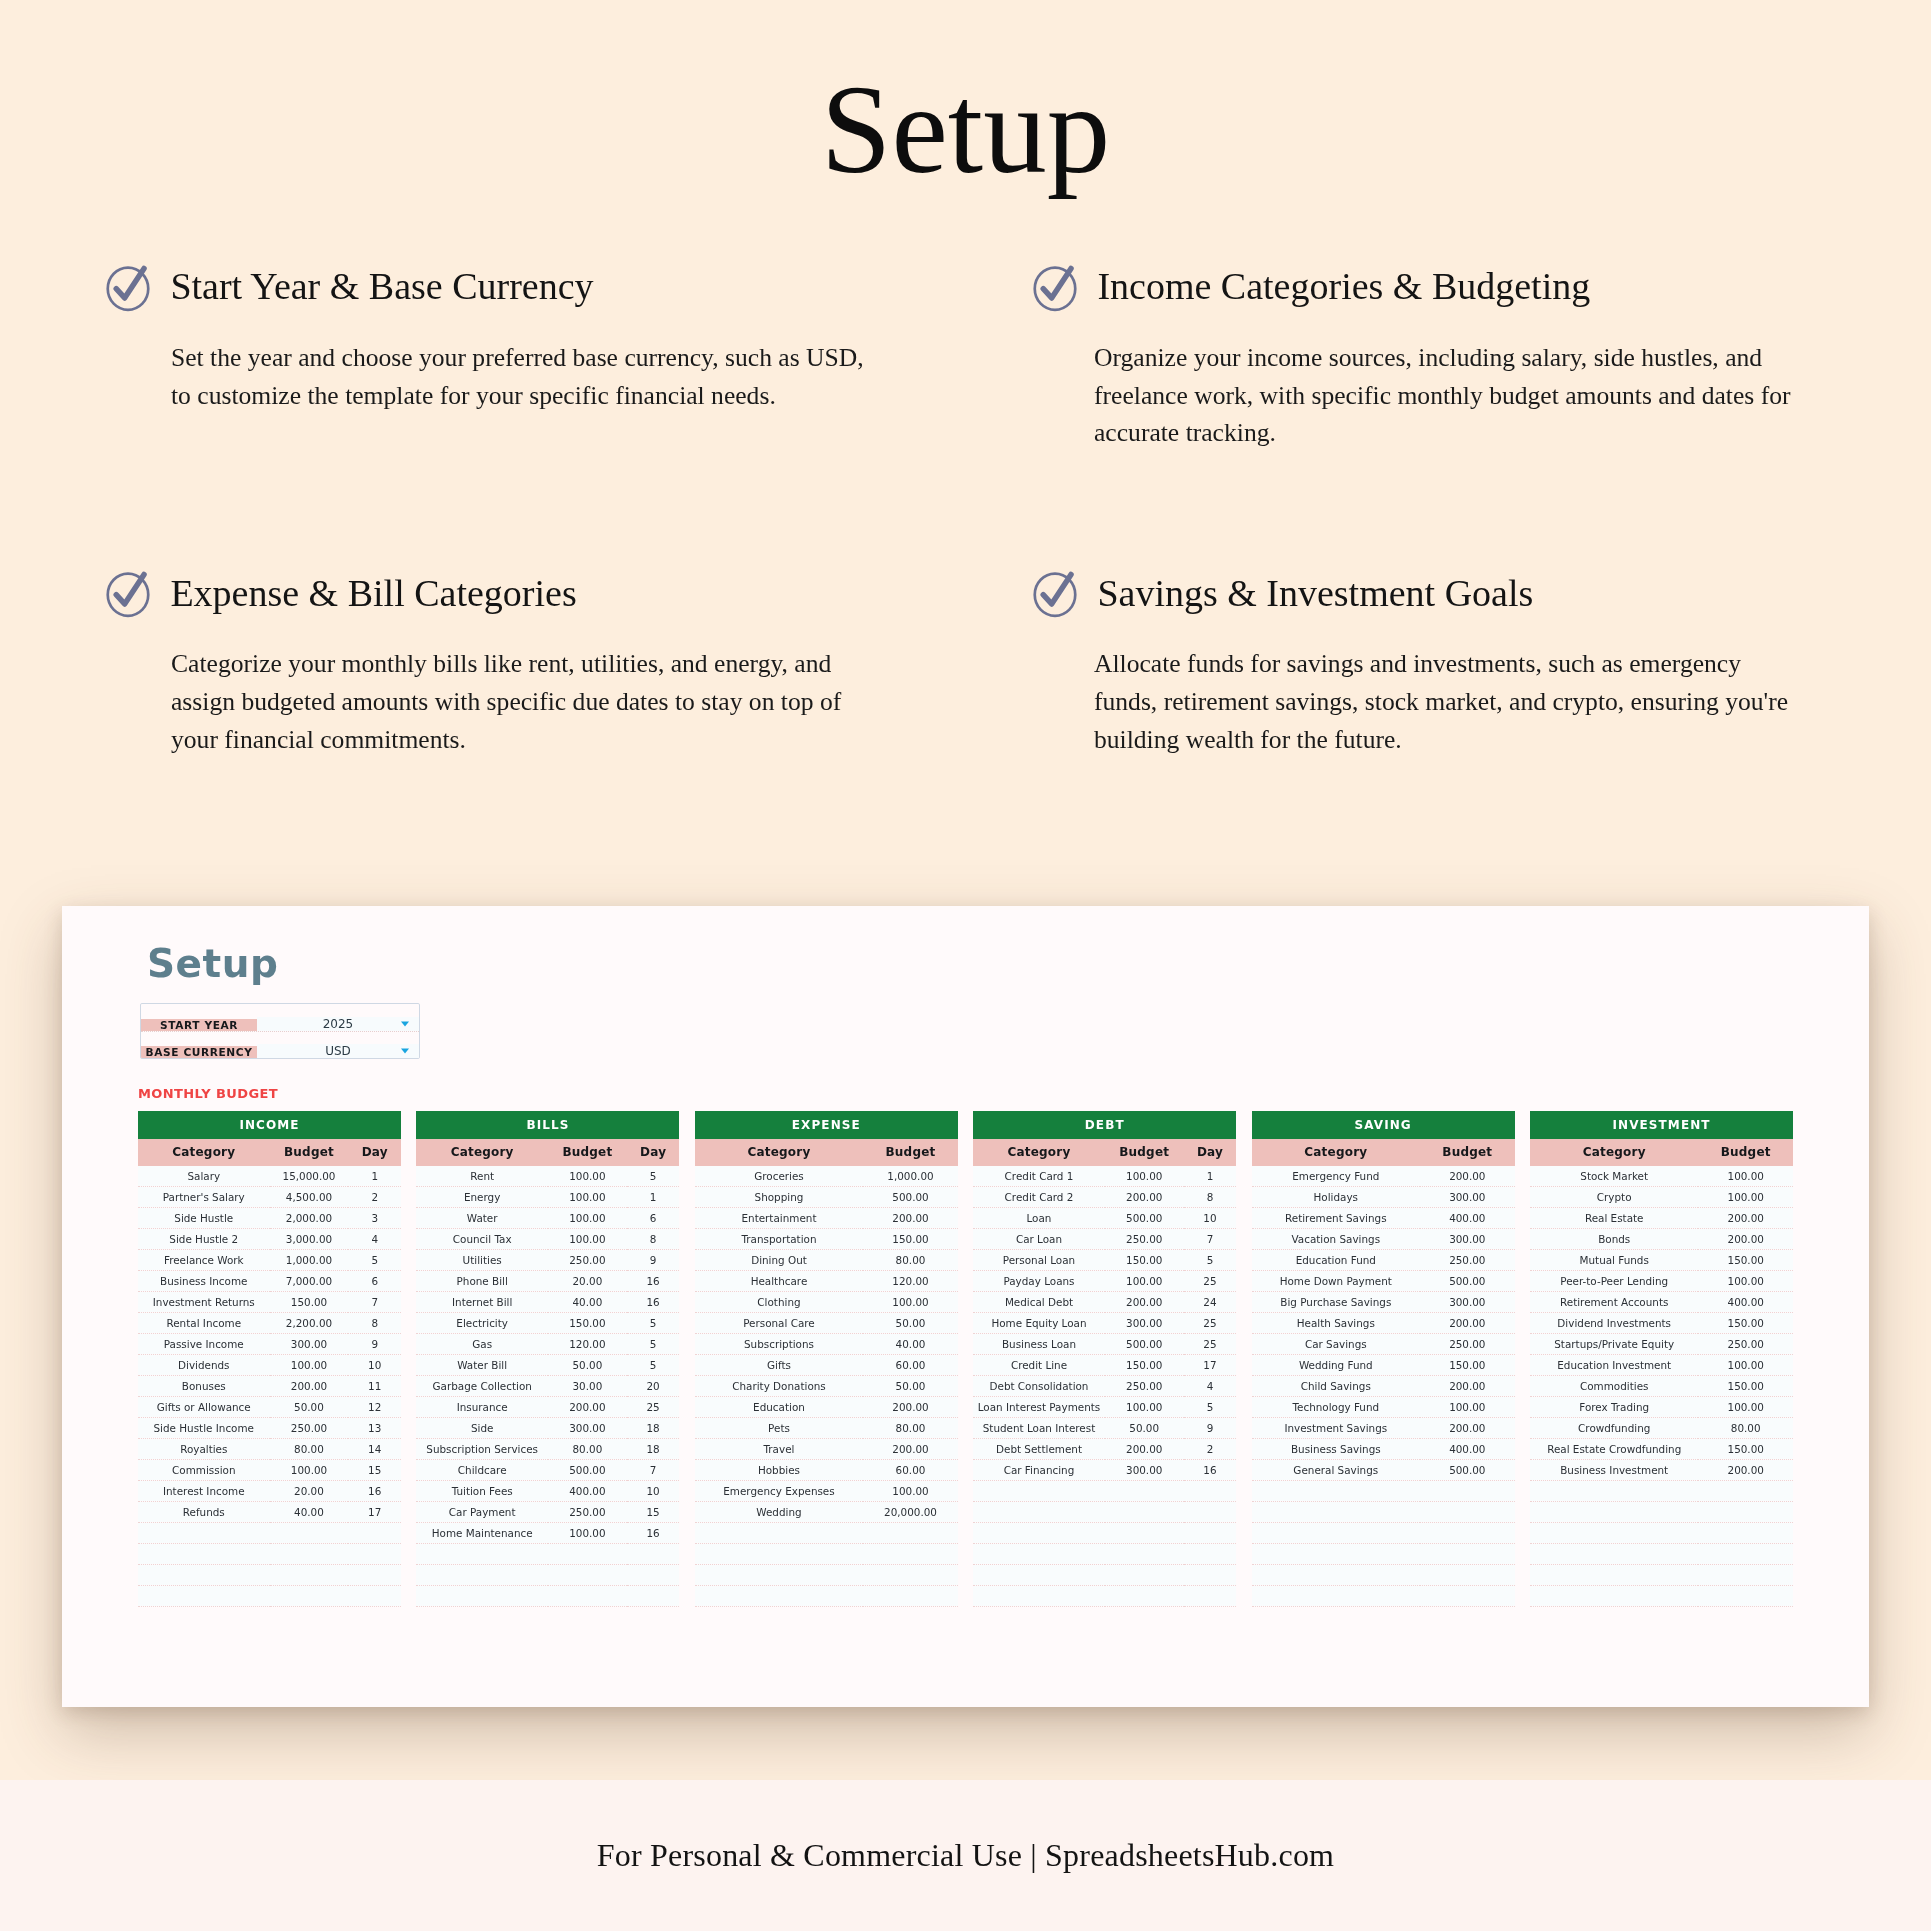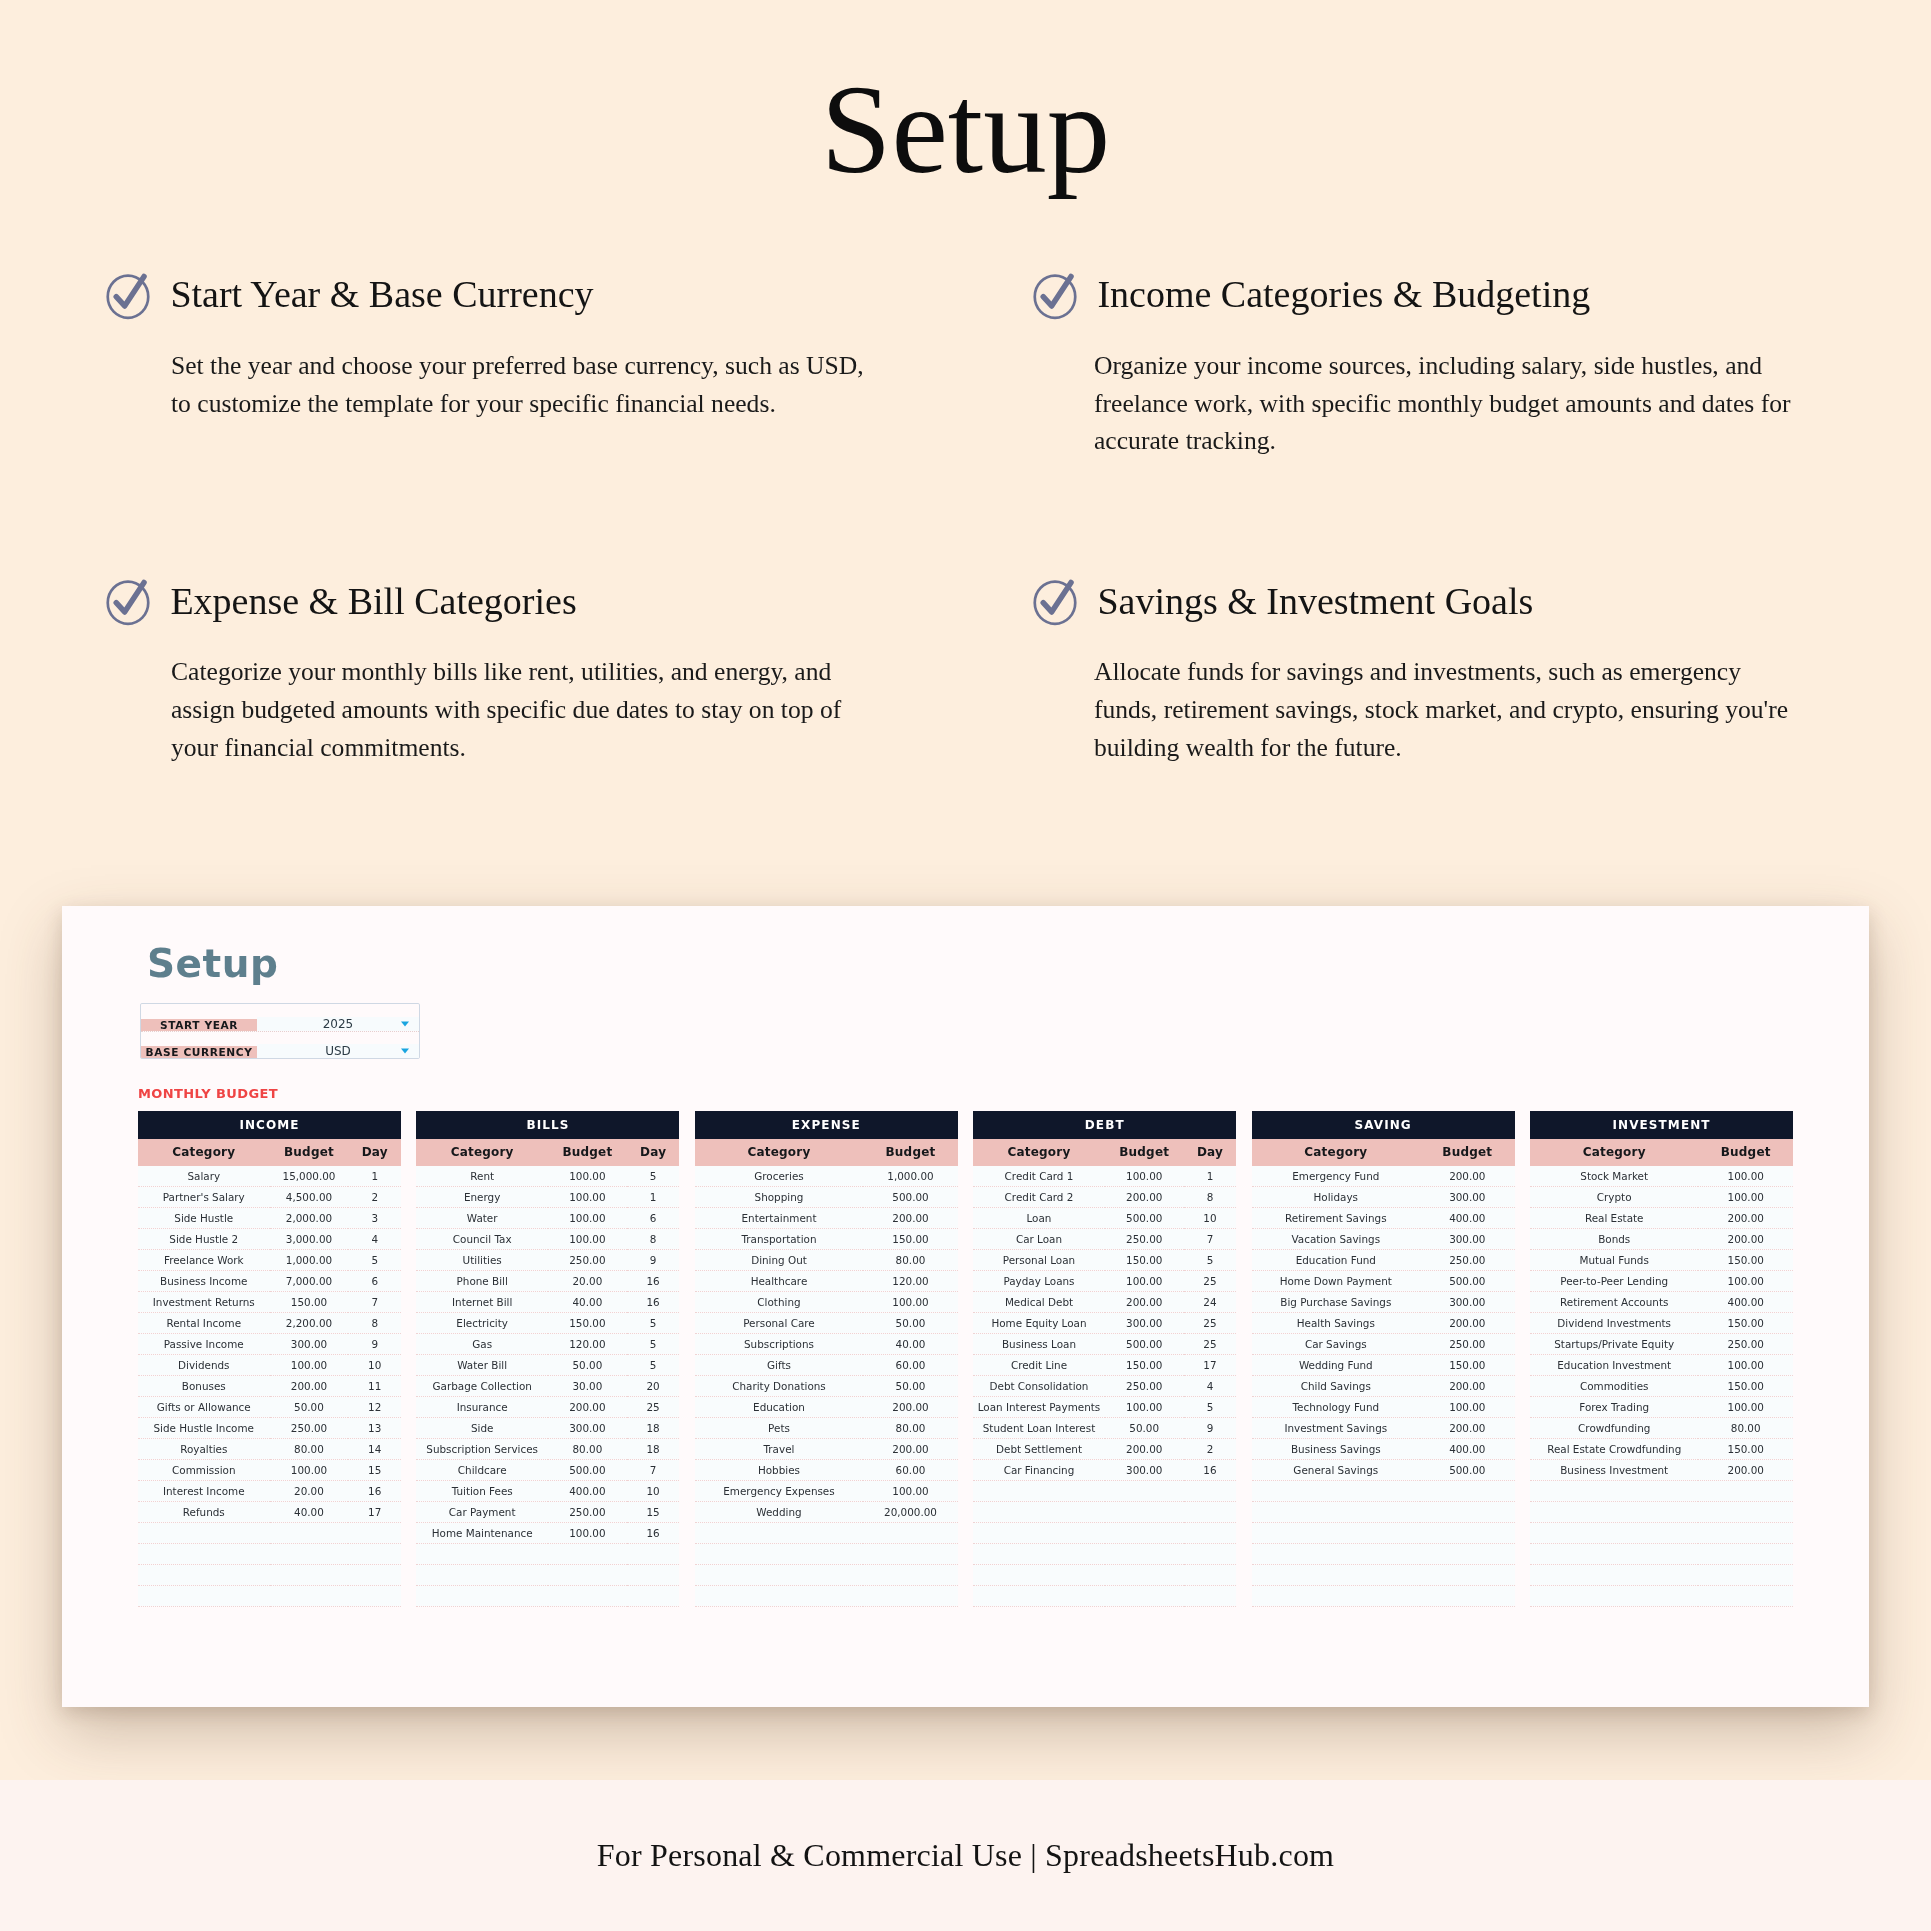--- a/index.html
+++ b/index.html
@@ -24,21 +24,21 @@
   }
 
   
   .features {
     display: grid;
     grid-template-columns: 1fr 1fr;
     column-gap: 0px;
     row-gap: 0px;
     padding: 60px 92px 0 101px;
   }
-  .feature { padding-right: 39px; margin-top: 8px; }
+  .feature { padding-right: 39px; }
   .feature.right { padding-left: 58px; }
   .feature-head {
     display: flex;
     align-items: center;
     gap: 15.4px;
   }
   .check-icon { width: 54px; height: 54px; flex: 0 0 54px; display:block; }
   .feature-title {
     font-family: "Liberation Serif", serif;
     font-size: 38px;
@@ -139,21 +139,21 @@
 
   
   .tables {
     display: flex;
     gap: 15.4px;
     margin-left: 37px;
     margin-right: 37px;
   }
   .tbl { flex: 1 1 0; min-width: 0; font-family: "DejaVu Sans", sans-serif; }
   .tbl-title {
-    background: #0f172a;
+    background: #15803d;
     color: #ffffff;
     font-size: 12px;
     font-weight: 600;
     letter-spacing: 1.1px;
     text-align: center;
     padding: 6.8px 0 6.8px 0;
   }
   table { width: 100%; border-collapse: collapse; table-layout: fixed; }
   thead th {
     background: #eec0bb;

